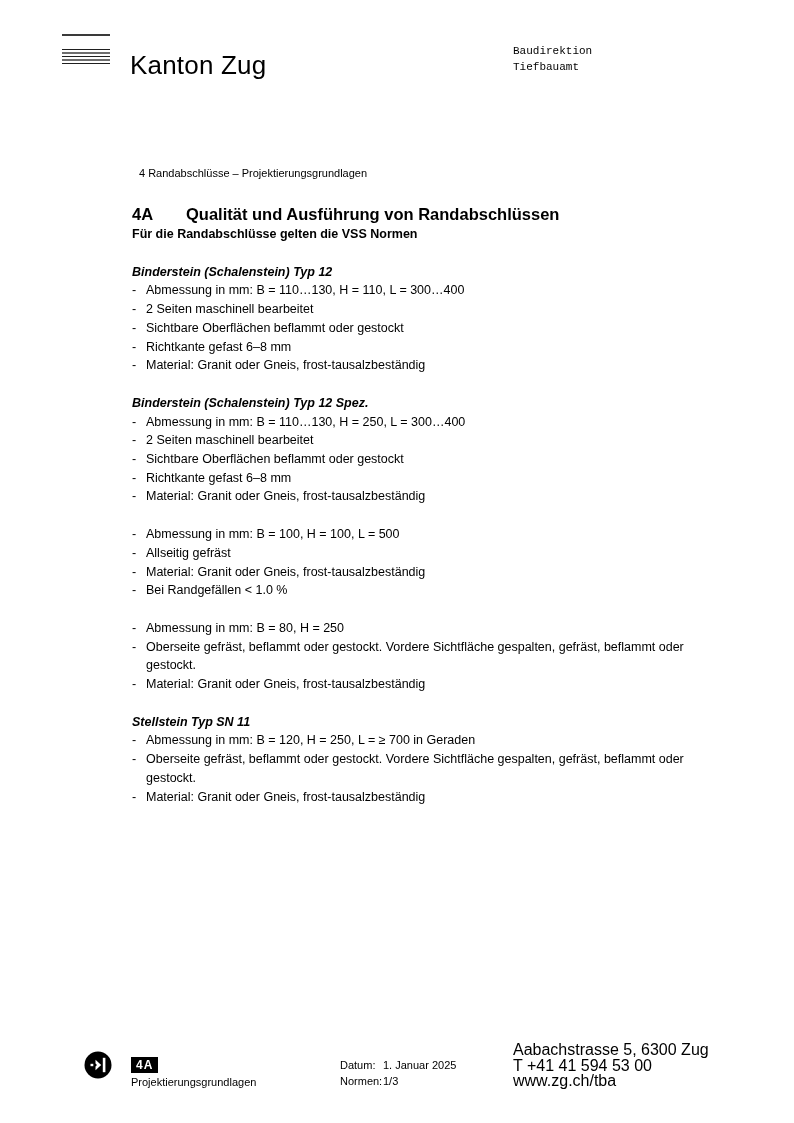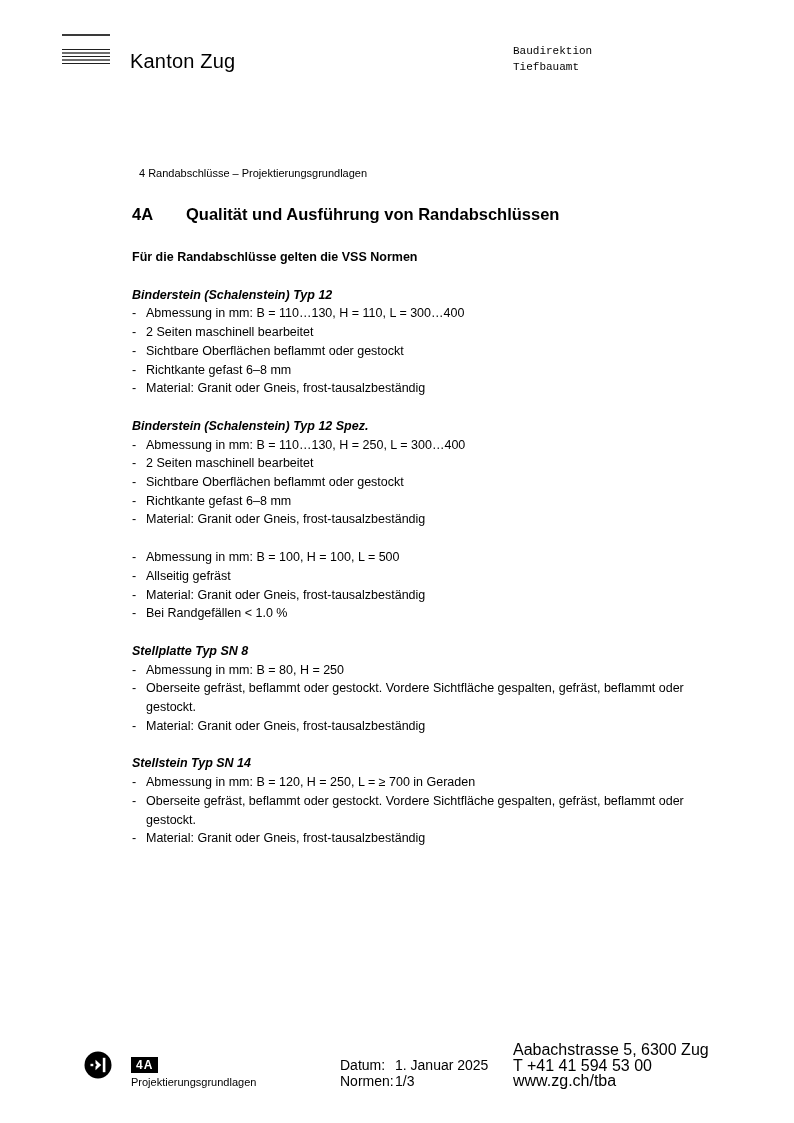--- a/index.html
+++ b/index.html
@@ -19,21 +19,21 @@
   .logo-group { margin-top:13px; }
   .logo-group .l { height:1.5px; margin-bottom:2px; }
   .logo-group .l1 { background:#1f1f1f; }
   .logo-group .l2 { background:#6e6e6e; }
   .logo-group .l3 { background:#1f1f1f; }
   .logo-group .l4 { background:#6e6e6e; }
   .logo-group .l5 { background:#1f1f1f; }
 
   .logo-text {
     position:absolute; left:130px; top:50px;
-    font-size:20px; letter-spacing:0.2px;
+    font-size:26px; letter-spacing:0.2px;
   }
 
   .dept-block {
     position:absolute; left:513px; top:44px;
     font-size:11px; line-height:15.5px;font-family:Liberation Mono, monospace;
   }
 
   
   .content { position:absolute; left:132px; top:166px; width:592px; }
 
@@ -41,21 +41,21 @@
 
   .doc-title {
     margin-top:23px;
     font-size:16.5px; font-weight:bold;
     line-height:22px;
     display:flex;
   }
   .doc-title .title-num { width:54px; flex-shrink:0; }
 
   .intro {
-    margin-top:23px;
+    margin-top:0;
     font-size:12.5px; font-weight:bold; line-height:18.7px;
   }
 
   .section { margin-top:19px; font-size:12.5px; line-height:18.7px; }
   .section-heading { font-weight:bold;font-style:italic; }
   .item { display:flex; }
   .item .dash { width:14px; flex-shrink:0; }
   .item .item-text { flex:1; }
 
   
@@ -66,22 +66,22 @@
     display:inline-block;
     background:#000000; color:#ffffff;
     font-size:12px; font-weight:bold;
     line-height:16px; padding:0 5px;
     letter-spacing:1px;
   }
   .doc-badge-label { font-size:11px; line-height:15.5px; margin-top:2px; }
 
   .footer-meta {
     position:absolute; left:340px; top:1058px;
-    font-size:14px; line-height:15.5px;
-    display:grid; grid-template-columns:43px auto; column-gap:12px;
+    font-size:11px; line-height:15.5px;
+    display:grid; grid-template-columns:43px auto; column-gap:0;
   }
 
   .footer-address {
     position:absolute; left:513px; top:1042px;
     font-size:16px; line-height:15.5px;
   }
 </style>
 </head>
 <body>
 
@@ -176,37 +176,36 @@
           <span class="dash">-</span>
           <span class="item-text">Material: Granit oder Gneis, frost-tausalzbeständig</span>
         </div>
       <div class="item">
           <span class="dash">-</span>
           <span class="item-text">Bei Randgefällen &lt; 1.0 %</span>
         </div>
     </div>
 
     <div class="section">
-      <div class="section-heading">Stellplatte Typ SN 8</div>
       <div class="item">
           <span class="dash">-</span>
           <span class="item-text">Abmessung in mm: B = 80, H = 250</span>
         </div>
       <div class="item">
           <span class="dash">-</span>
           <span class="item-text">Oberseite gefräst, beflammt oder gestockt. Vordere Sichtfläche gespalten, gefräst, beflammt oder gestockt.</span>
         </div>
       <div class="item">
           <span class="dash">-</span>
           <span class="item-text">Material: Granit oder Gneis, frost-tausalzbeständig</span>
         </div>
     </div>
 
     <div class="section">
-      <div class="section-heading">Stellstein Typ SN 14</div>
+      <div class="section-heading">Stellstein Typ SN 11</div>
       <div class="item">
           <span class="dash">-</span>
           <span class="item-text">Abmessung in mm: B = 120, H = 250, L = ≥ 700 in Geraden</span>
         </div>
       <div class="item">
           <span class="dash">-</span>
           <span class="item-text">Oberseite gefräst, beflammt oder gestockt. Vordere Sichtfläche gespalten, gefräst, beflammt oder gestockt.</span>
         </div>
       <div class="item">
           <span class="dash">-</span>

